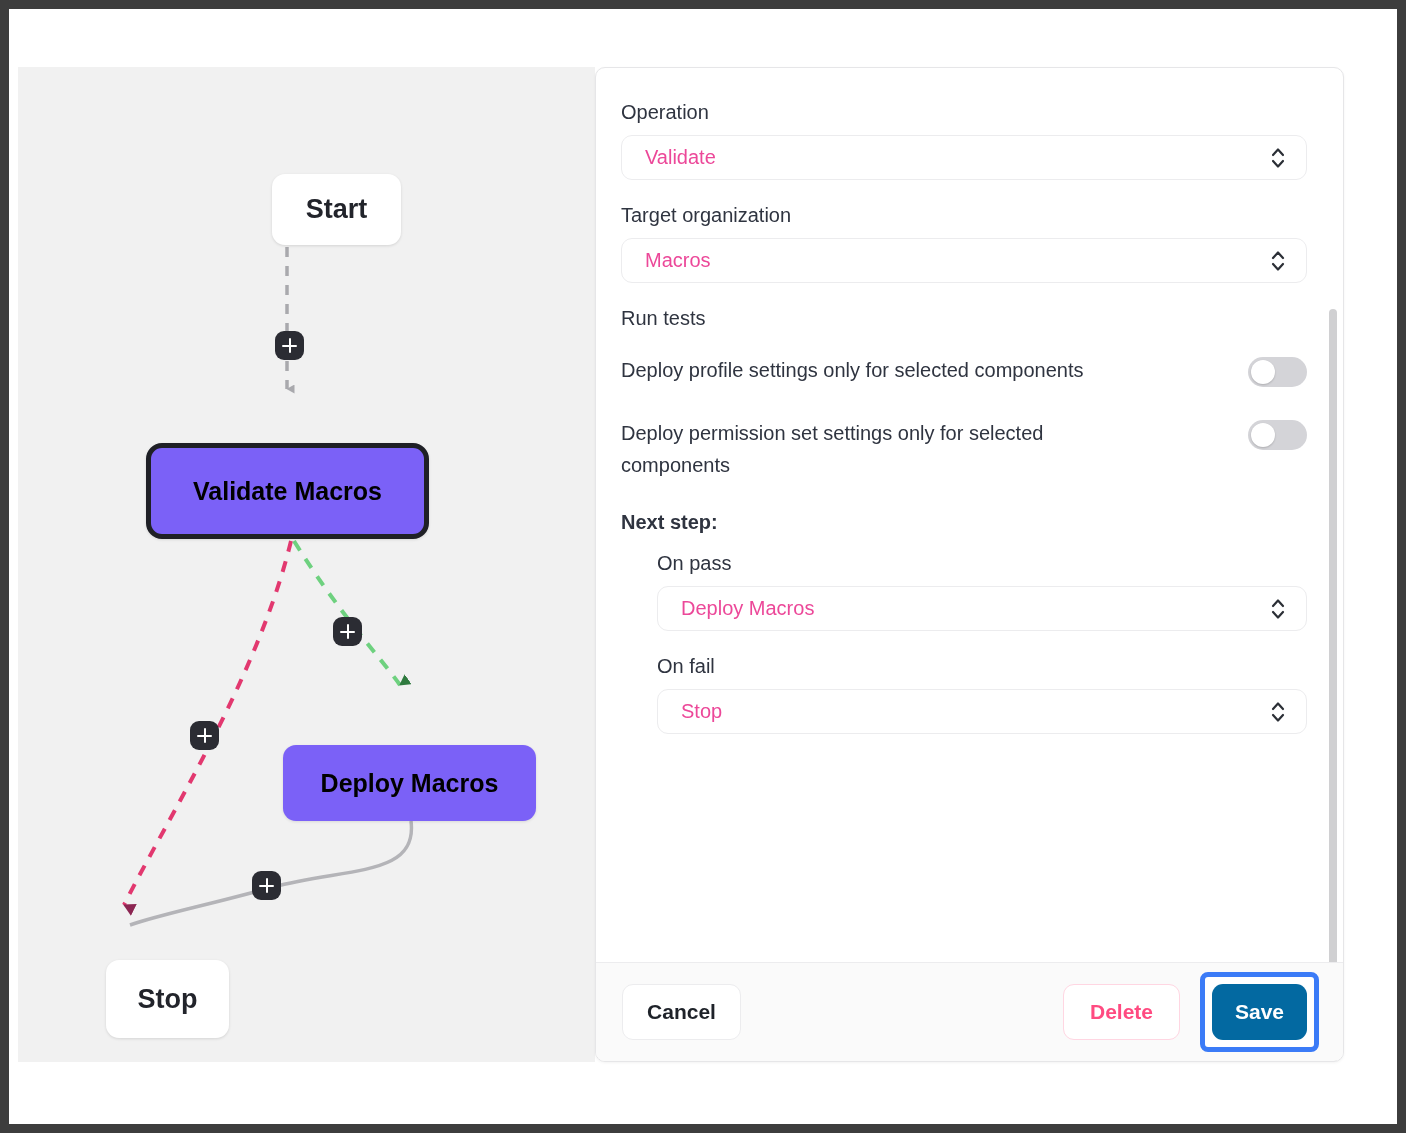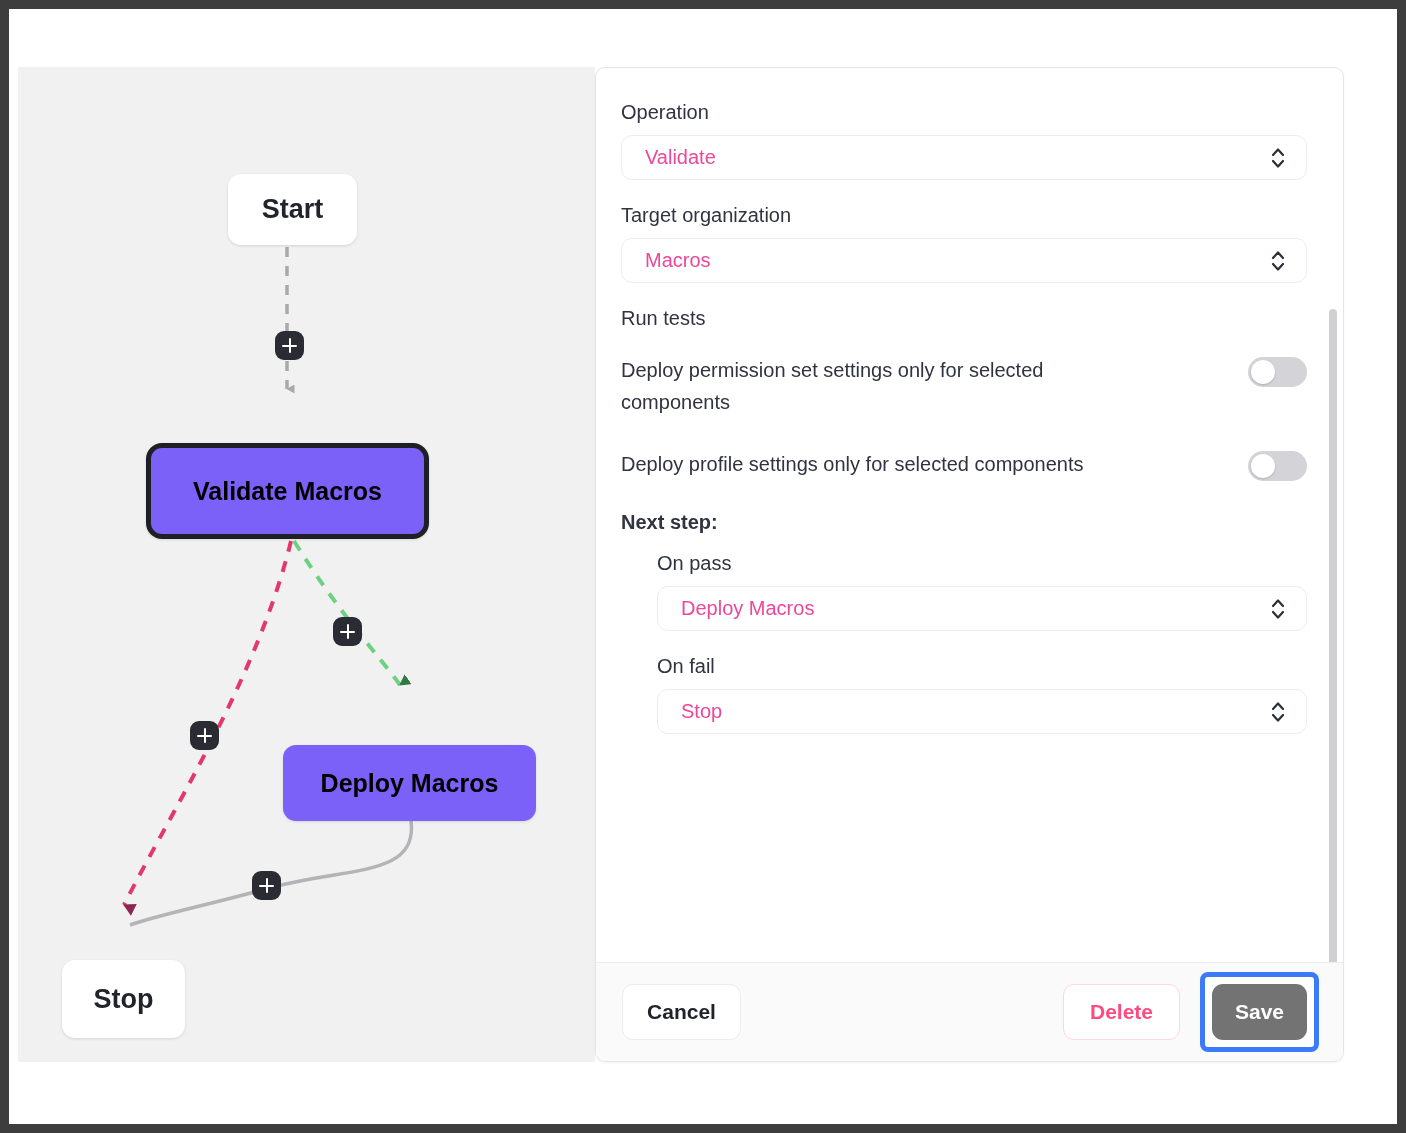--- a/index.html
+++ b/index.html
@@ -59,20 +59,21 @@
     border-radius: 13px;
     font-weight: bold;
     white-space: nowrap;
     user-select: none;
   }
   .node-terminal {
     background: #ffffff;
     color: #22242b;
     font-size: 27px;
     box-shadow: 0 1px 3px rgba(0,0,0,0.12);
+    margin-left: 44px;
   }
   .node-step {
     background: #7b61f7;
     color: #000000;
     font-size: 25px;
     box-shadow: 0 1px 3px rgba(0,0,0,0.10);
   }
   .node-step.selected {
     border: 5px solid #1f2026;
     border-radius: 16px;
@@ -257,21 +258,21 @@
     margin-right: 20px;
   }
   #save-button-wrap {
     padding: 7px;
     border: 5px solid #3b7bf7;
     border-radius: 8px;
     background: #ffffff;
   }
   #save-button {
     width: 95px; height: 56px;
-    background: #737373;
+    background: #0369a1;
     color: #ffffff;
     align-items: center;
   }
 </style>
 </head>
 <body>
 
 <div id="app-window">
 
   <div id="top-bar"></div>
@@ -352,28 +353,28 @@
               </svg>
             </span>
           </div>
         </div>
 
         <div class="field-block">
           <div class="field-label">Run tests</div>
         </div>
 
         <div class="toggle-row">
-          <div class="toggle-text">Deploy permission set settings only for selected components</div>
+          <div class="toggle-text">Deploy profile settings only for selected components</div>
           <div class="toggle">
             <div class="knob"></div>
           </div>
         </div>
 
         <div class="toggle-row">
-          <div class="toggle-text">Deploy profile settings only for selected components</div>
+          <div class="toggle-text">Deploy permission set settings only for selected components</div>
           <div class="toggle">
             <div class="knob"></div>
           </div>
         </div>
 
         <div id="next-step-label">Next step:</div>
 
         <div id="next-step-group">
 
           <div class="field-block">

